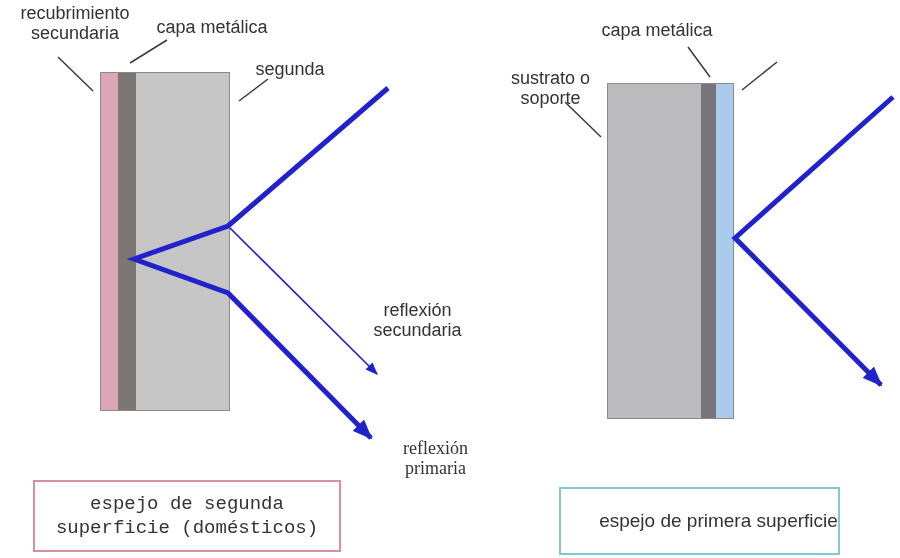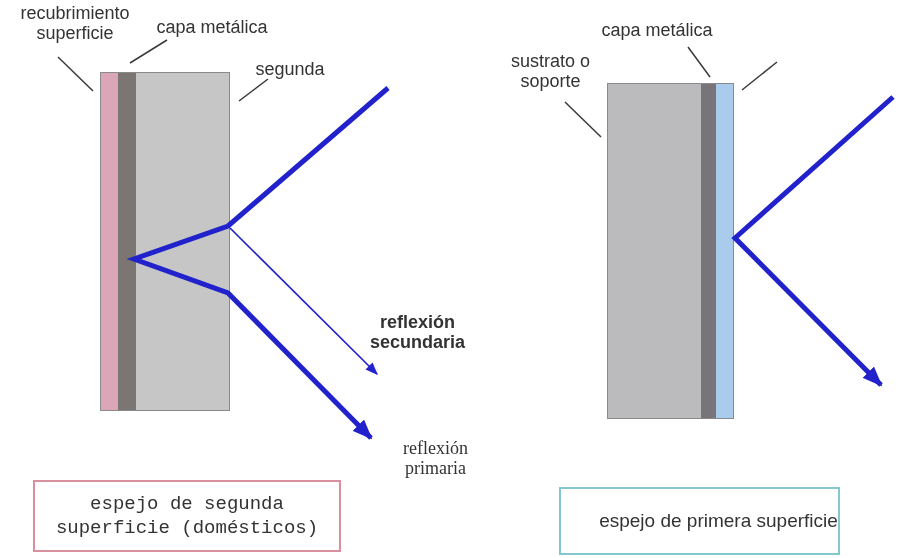--- a/index.html
+++ b/index.html
@@ -42,41 +42,41 @@
 <body>
 
 <div class="canvas">
 
   <div class="block" style="left:100px;top:72px;width:130px;height:339px;">
     <div class="stripe stripe-pink" style="width:17px;"></div>
     <div class="stripe stripe-metal-l" style="width:18px;"></div>
     <div class="stripe stripe-glass" style="width:93px;"></div>
   </div>
 
-  <div class="label" style="left:5px;top:3px;width:140px;">recubrimiento superficie</div>
+  <div class="label" style="left:5px;top:3px;width:140px;">recubrimiento secundaria</div>
 
   <div class="label" style="left:147px;top:17px;width:130px;">capa metálica</div>
 
   <div class="label" style="left:250px;top:59px;width:80px;">segunda</div>
 
-  <div class="label" style="left:360px;top:312px;width:115px;font-weight:bold;">reflexión secundaria</div>
+  <div class="label" style="left:360px;top:300px;width:115px;">reflexión secundaria</div>
 
   <div class="label" style="left:383px;top:438px;width:105px;font-family:Liberation Serif, serif;">reflexión primaria</div>
 
   <div class="caption-box left" style="left:33px;top:480px;width:308px;height:72px;">
     <span style="display:block;max-width:280px;font-family:Liberation Mono, monospace;">espejo de segunda superficie (domésticos)</span>
   </div>
 
   <div class="block" style="left:607px;top:83px;width:127px;height:336px;">
     <div class="stripe stripe-substrate" style="width:93px;"></div>
     <div class="stripe stripe-metal-r" style="width:15px;"></div>
     <div class="stripe stripe-enhance" style="width:17px;"></div>
   </div>
 
-  <div class="label" style="left:498px;top:51px;width:105px;">sustrato o soporte</div>
+  <div class="label" style="left:498px;top:68px;width:105px;">sustrato o soporte</div>
 
   <div class="label" style="left:592px;top:20px;width:130px;">capa metálica</div>
 
 
   <div class="caption-box right" style="left:559px;top:487px;width:281px;height:68px;padding-left:38px;">
     <span style="display:block;max-width:260px;">espejo de primera superficie</span>
   </div>
 
   <svg class="overlay" width="900" height="558" viewBox="0 0 900 558" xmlns="http://www.w3.org/2000/svg">
     <defs>

